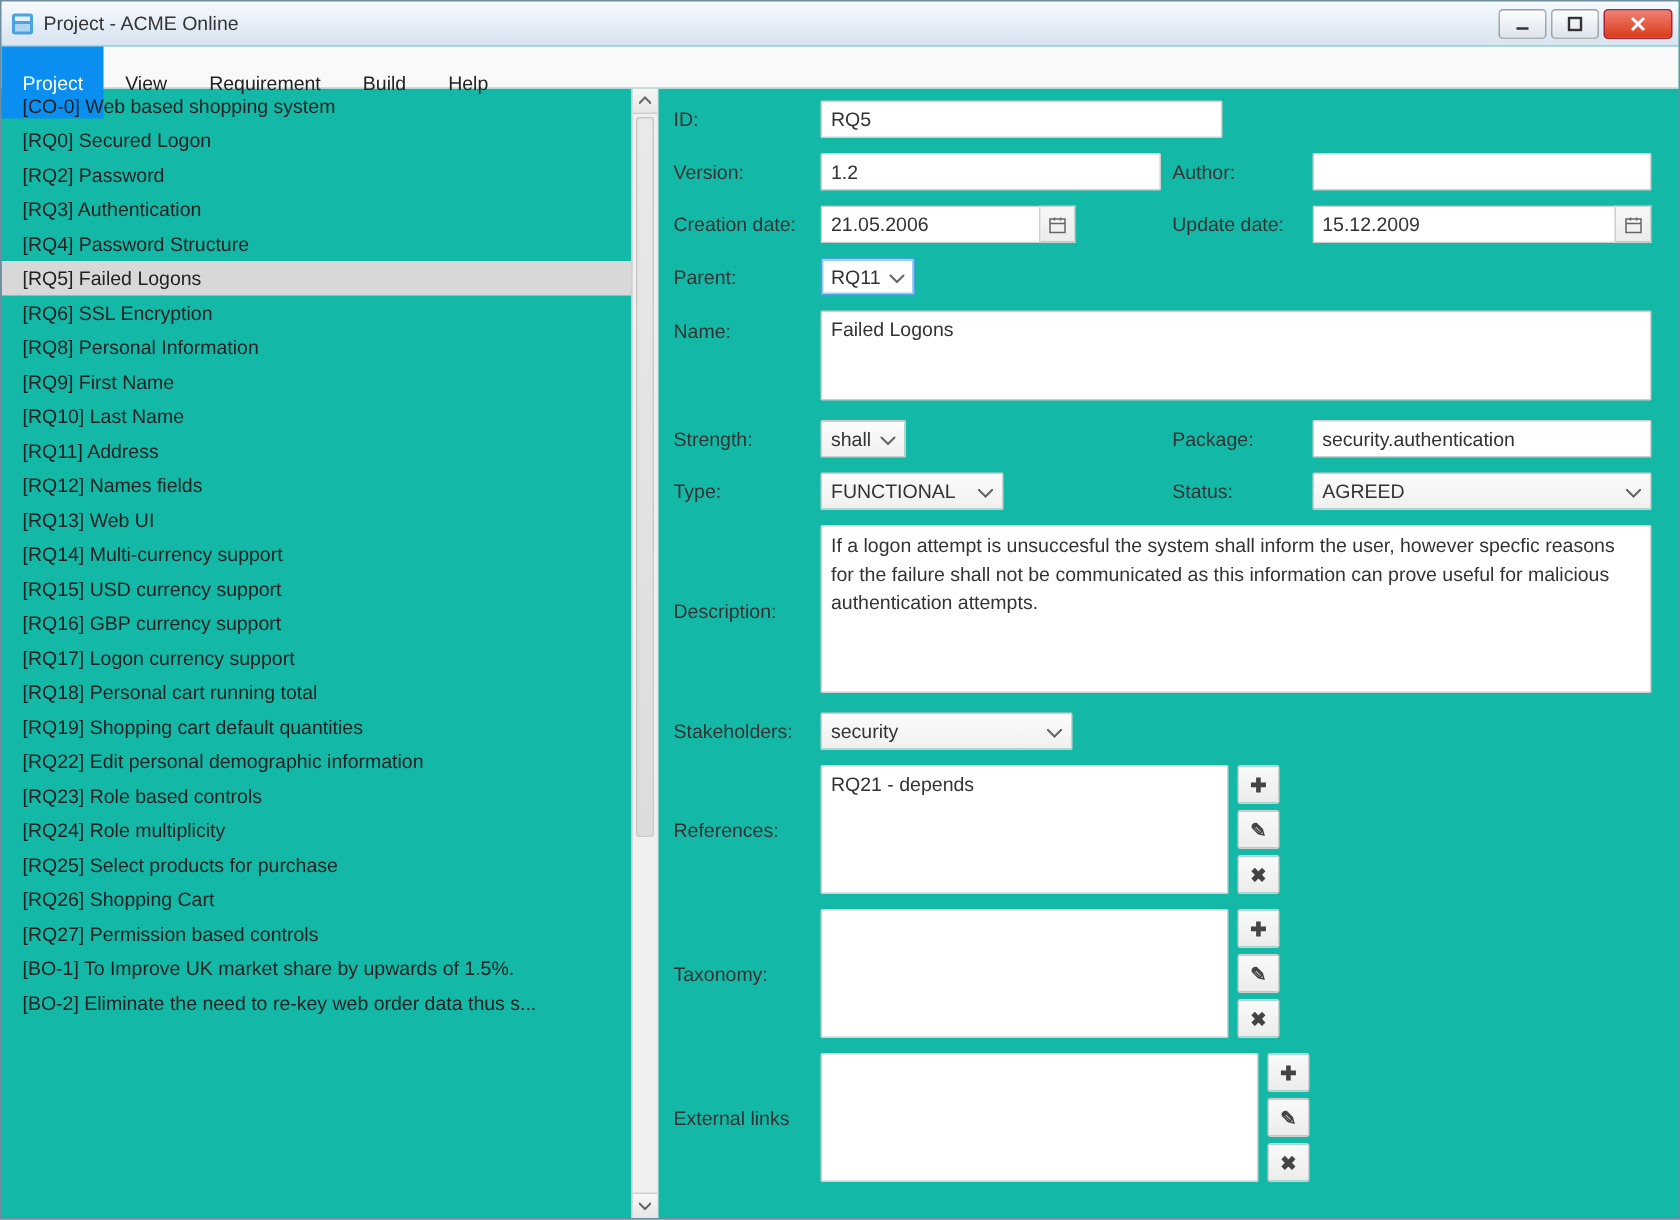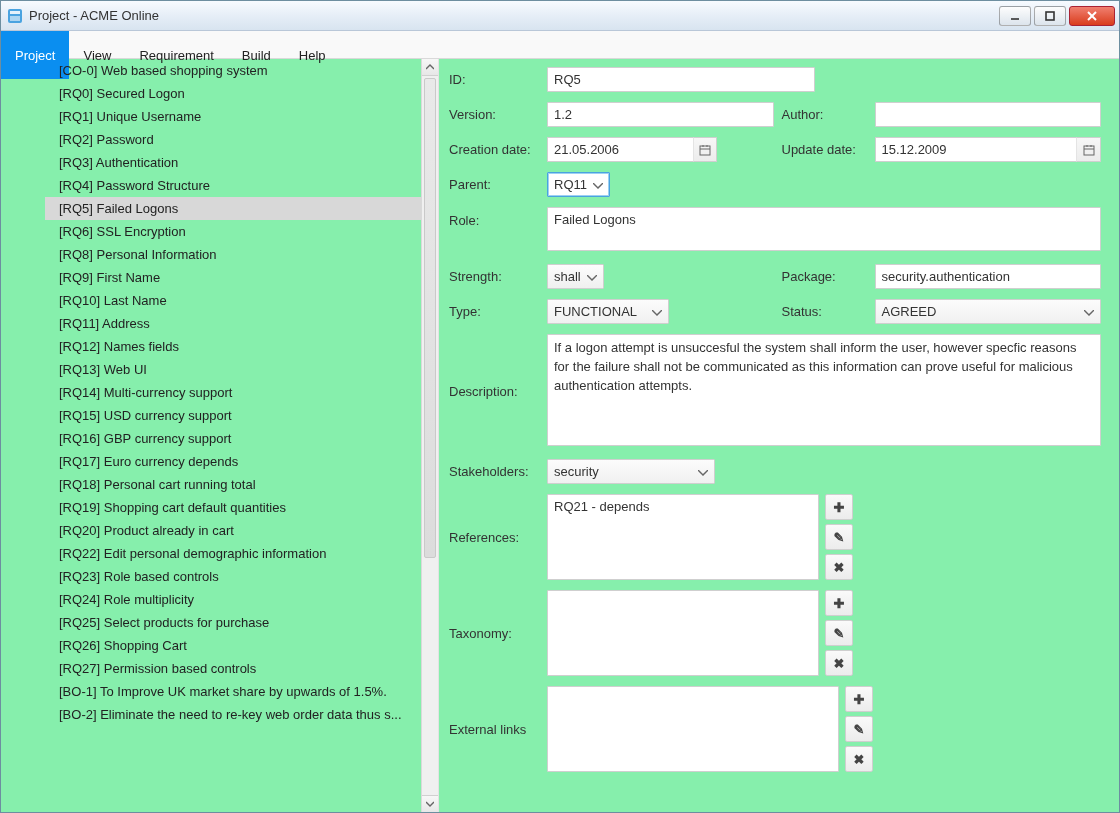--- a/index.html
+++ b/index.html
@@ -1,36 +1,36 @@
 <!DOCTYPE html>
 <html><head>
 <meta charset="utf-8">
 <style>
   * { box-sizing: border-box; margin: 0; padding: 0; }
   html, body { height: 100%; font-family: "Segoe UI", Tahoma, Geneva, sans-serif; font-size: 13px; color: #222; background: #dfe8f2; }
-  .window { width: 1120px; height: 813px; margin: 0 auto; display: flex; flex-direction: column; border: 1px solid #6d8ea0; background: #86efac; }
+  .window { width: 1120px; height: 813px; margin: 0 auto; display: flex; flex-direction: column; border: 1px solid #6d8ea0; background: #14b8a6; }
   .titlebar { height: 30px; background: linear-gradient(to bottom, #f7fbff 0%, #e6eef7 50%, #d8e4f0 100%); display: flex; align-items: center; padding: 0 4px 0 6px; border-bottom: 1px solid #b9c7d8; }
   .titlebar .appicon { width: 16px; height: 16px; margin-right: 6px; display:inline-block; }
   .titlebar .appicon svg { display:block; }
   .titlebar .title { font-size: 13px; color: #333; flex: 1; }
   .winbtns { display:flex; gap:3px; }
   .winbtn { width: 32px; height: 20px; border: 1px solid rgba(0,0,0,.3); border-radius: 3px; display:flex; align-items:center; justify-content:center; cursor:pointer; }
   .winbtn.min, .winbtn.max { background: linear-gradient(to bottom, #fdfdfd, #dce4ec); }
   .winbtn.close { background: linear-gradient(to bottom, #f08070, #d93c1c); border-color: #a23; width:46px; }
   .winbtn svg { stroke:#333; stroke-width:1.6; fill:none; }
   .winbtn.close svg { stroke:#fff; stroke-width:2; }
 
   .menubar { height: 28px; display:flex; align-items:stretch; border-bottom:1px solid #d9d9d9; background:#f9f9f9; }
   .menubar .menuitem { padding: 24px 14px; font-size:13px; cursor:pointer; display:flex; align-items:center; }
   .menubar .menuitem.active { background:#0a8ef0; color:#fff; }
 
   .content { flex:1; display:flex; overflow:hidden; padding: 0; }
 
   .listpane { width: 438px; border-right:1px solid #e3e3e3; display:flex; overflow:hidden; position:relative; }
-  .listitems { flex:1; overflow:hidden;padding-left:44px; }
+  .listitems { flex:1; overflow:hidden; }
   .listitem { padding: 3.5px 10px 3.5px 14px; font-size:13px; cursor:pointer; white-space:nowrap; overflow:hidden; text-overflow:ellipsis; line-height:16px; }
   .listitem.selected { background:#d8d8d8; }
   .vscroll { width:17px; background:#f0f0f0; border-left:1px solid #d9d9d9; display:flex; flex-direction:column; }
   .vscroll .sbtn { height:17px; display:flex; align-items:center; justify-content:center; background:linear-gradient(#f7f7f7,#e7e7e7); border-bottom:1px solid #d0d0d0; cursor:pointer; }
   .vscroll .sbtn:last-child { border-top:1px solid #d0d0d0; border-bottom:none; }
   .vscroll .track { flex:1; position:relative; }
   .vscroll .thumb { position:absolute; left:2px; right:2px; top:2px; height:480px; background:linear-gradient(#e9e9e9,#dcdcdc); border:1px solid #c9c9c9; border-radius:2px; }
 
   .formpane { flex:1; padding: 8px 18px 8px 10px; overflow:auto; }
   .formgrid { display:grid; grid-template-columns: 90px 1fr 85px 1fr; column-gap: 8px; row-gap: 10px; align-items:center; }
@@ -101,39 +101,37 @@
       <div class="menuitem">Build</div>
       <div class="menuitem">Help</div>
     </div>
 
   <div class="content">
 
     <div class="listpane">
       <div class="listitems" id="listitems">
           <div class="listitem">[CO-0] Web based shopping system</div>
           <div class="listitem">[RQ0] Secured Logon</div>
-          <div class="listitem">[RQ1] Unique Username</div>
           <div class="listitem">[RQ2] Password</div>
           <div class="listitem">[RQ3] Authentication</div>
           <div class="listitem">[RQ4] Password Structure</div>
           <div class="listitem selected">[RQ5] Failed Logons</div>
           <div class="listitem">[RQ6] SSL Encryption</div>
           <div class="listitem">[RQ8] Personal Information</div>
           <div class="listitem">[RQ9] First Name</div>
           <div class="listitem">[RQ10] Last Name</div>
           <div class="listitem">[RQ11] Address</div>
           <div class="listitem">[RQ12] Names fields</div>
           <div class="listitem">[RQ13] Web UI</div>
           <div class="listitem">[RQ14] Multi-currency support</div>
           <div class="listitem">[RQ15] USD currency support</div>
           <div class="listitem">[RQ16] GBP currency support</div>
-          <div class="listitem">[RQ17] Euro currency depends</div>
+          <div class="listitem">[RQ17] Logon currency support</div>
           <div class="listitem">[RQ18] Personal cart running total</div>
           <div class="listitem">[RQ19] Shopping cart default quantities</div>
-          <div class="listitem">[RQ20] Product already in cart</div>
           <div class="listitem">[RQ22] Edit personal demographic information</div>
           <div class="listitem">[RQ23] Role based controls</div>
           <div class="listitem">[RQ24] Role multiplicity</div>
           <div class="listitem">[RQ25] Select products for purchase</div>
           <div class="listitem">[RQ26] Shopping Cart</div>
           <div class="listitem">[RQ27] Permission based controls</div>
           <div class="listitem">[BO-1] To Improve UK market share by upwards of 1.5%.</div>
           <div class="listitem">[BO-2] Eliminate the need to re-key web order data thus s...</div>
         </div>
       <div class="vscroll">
@@ -199,22 +197,22 @@
         <div class="lbl">Parent:</div>
         <div class="span3">
           <div class="selectbox inline focused" style="min-width:58px">
             <span>RQ11</span>
             <span class="caret"><svg class="caret-svg">
                   <polyline points="0,0 5,5 10,0" fill="none" stroke="#666" stroke-width="1.4"></polyline>
                 </svg></span>
           </div>
         </div>
 
-        <div class="lbl taligntop">Role:</div>
-        <div class="span3"><textarea style="height: 44px;">Failed Logons</textarea></div>
+        <div class="lbl taligntop">Name:</div>
+        <div class="span3"><textarea style="height: 60px;">Failed Logons</textarea></div>
 
         <div class="lbl">Strength:</div>
         <div>
           <div class="selectbox inline" style="min-width:56px">
             <span>shall</span>
             <span class="caret"><svg class="caret-svg">
                   <polyline points="0,0 5,5 10,0" fill="none" stroke="#666" stroke-width="1.4"></polyline>
                 </svg></span>
           </div>
         </div>

